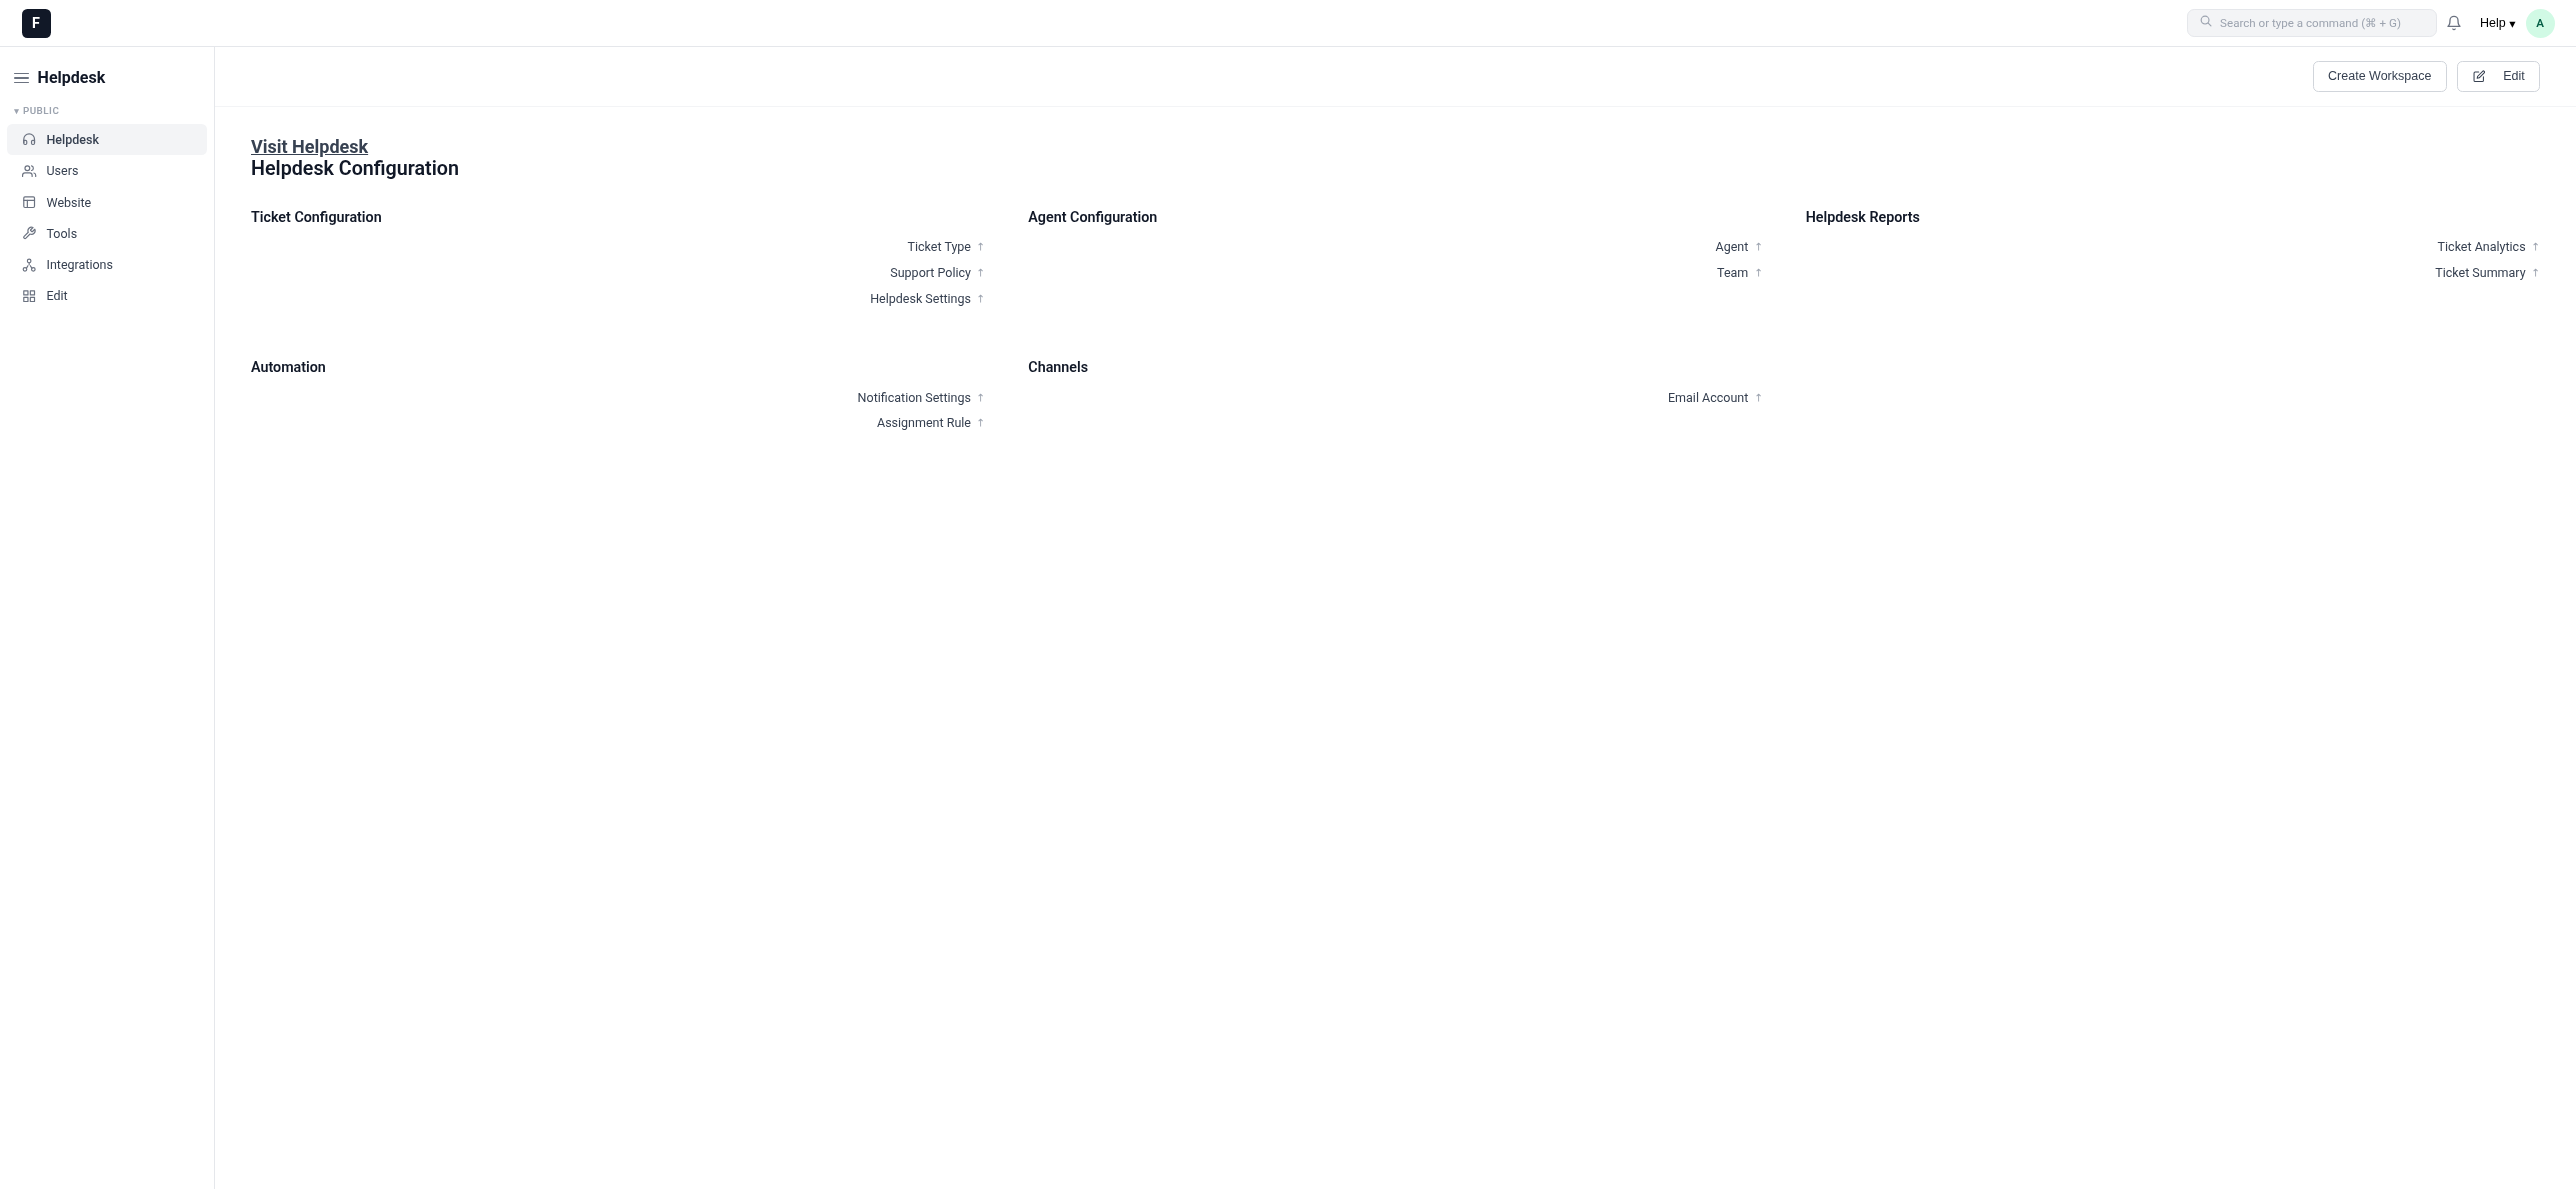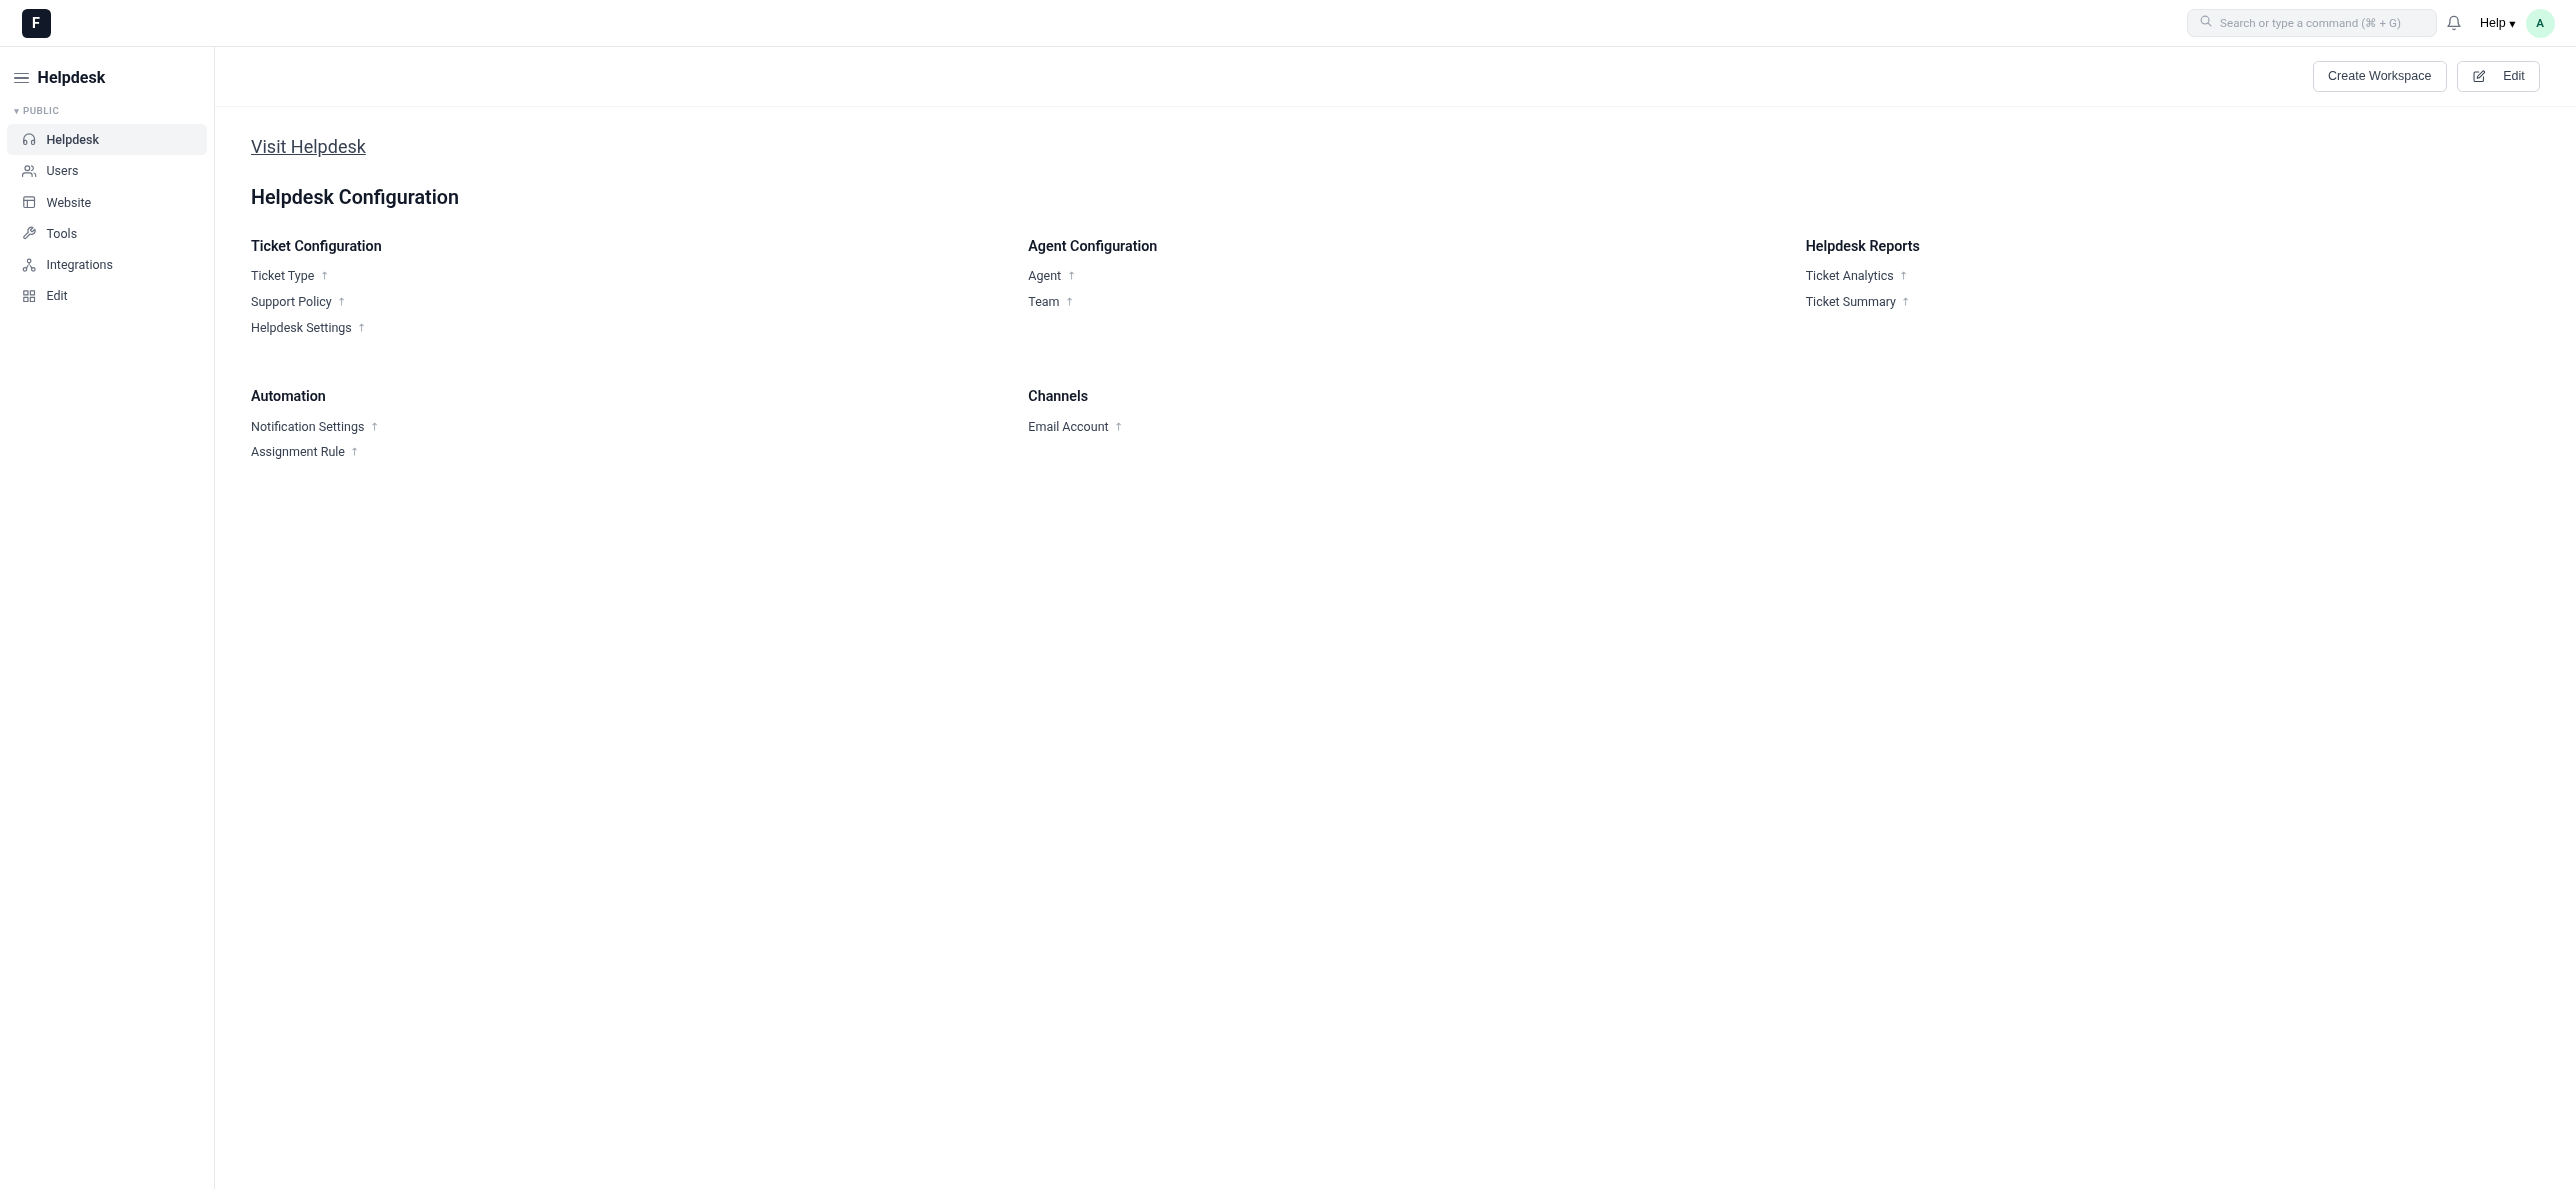--- a/index.html
+++ b/index.html
@@ -250,22 +250,21 @@
 
     .content-main {
       padding: 29px 36px;
     }
 
     .visit-link {
       display: inline-block;
       color: #374151;
       text-decoration: underline;
       font-size: 18px;
-      font-weight: 400;
-      margin-bottom: 29px;
+      font-weight: 700;
       cursor: pointer;
     }
 
     .config-title {
       font-size: 19.7px;
       font-weight: 600;
       color: #111827;
       margin-bottom: 29px;
     }
 
@@ -291,20 +290,21 @@
 
     .config-link {
       display: flex;
       align-items: center;
       gap: 5.4px;
       color: #374151;
       font-size: 12.5px;
       margin-bottom: 10.7px;
       cursor: pointer;
       text-decoration: none;
+      justify-content: flex-end;
     }
 
     .config-link .arrow {
       font-size: 10.7px;
       color: #9ca3af;
       transform: rotate(-45deg);
       display: inline-block;
     }
   </style>
 </head>

